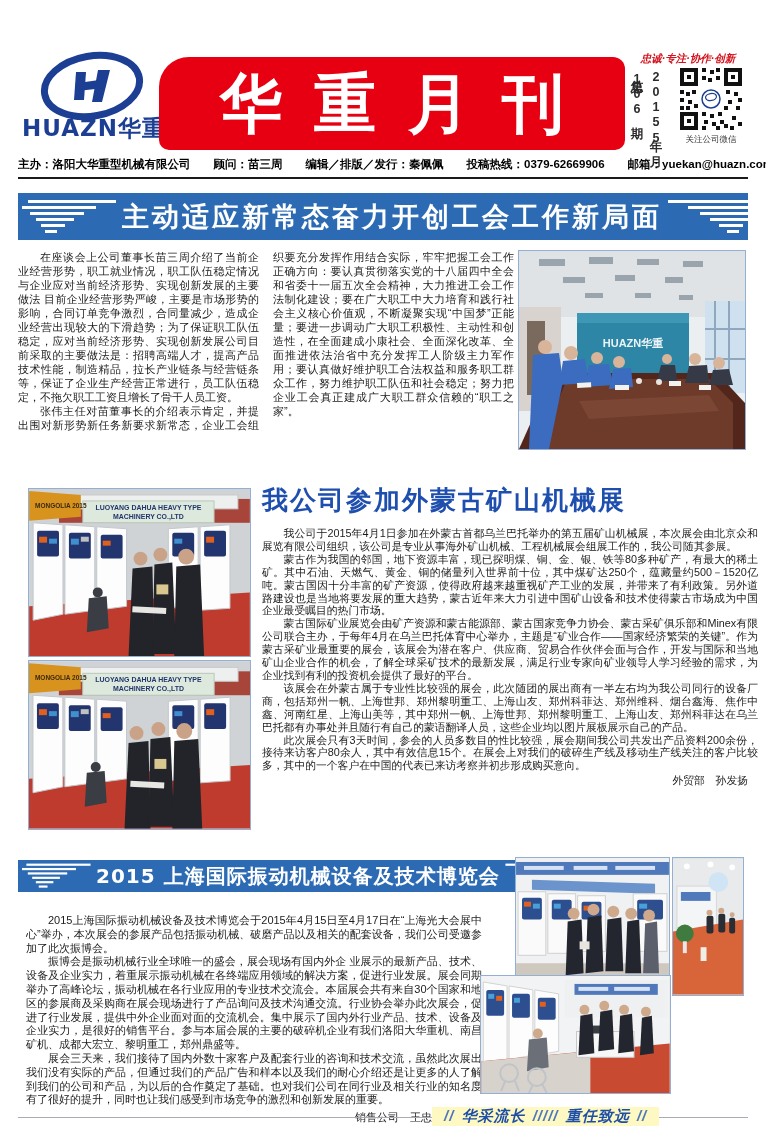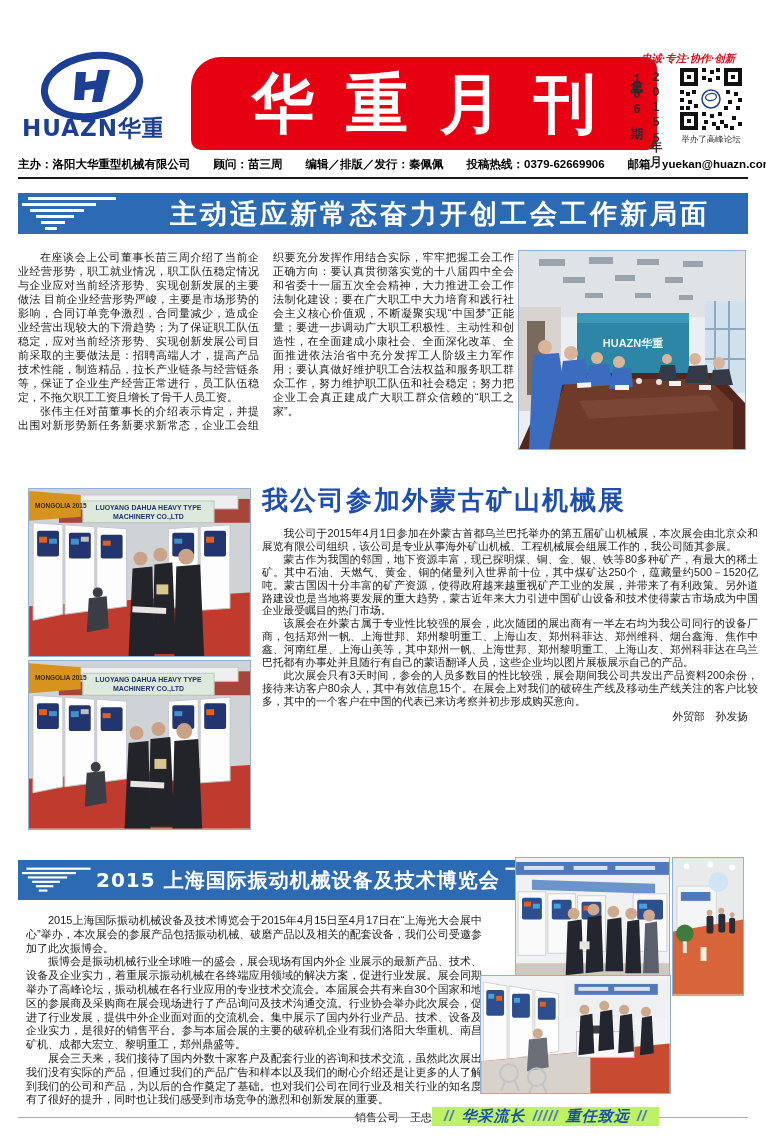--- a/index.html
+++ b/index.html
@@ -1,40 +1,40 @@
 <!DOCTYPE html>
 <html><head>
 <meta charset="utf-8">
 <style>
   html,body{margin:0;padding:0;background:#fff;}
   .page{position:relative;width:766px;height:1141px;background:#fff;overflow:hidden;
         font-family:"Liberation Sans",sans-serif;color:#1b1b1b;}
   
   .logo-wrap{position:absolute;left:14px;top:50px;width:148px;height:104px;}
   .mast-red{position:absolute;left:159px;top:57px;width:466px;height:93px;background:#e60012;
-            border-radius:30px 12px 10px 10px;display:flex;align-items:center;justify-content:center;margin-left:32px;}
+            border-radius:30px 12px 10px 10px;display:flex;align-items:center;justify-content:center;}
   .mast-title{color:#fff;font-weight:900;font-size:62px;letter-spacing:32px;text-indent:32px;
               font-family:"DejaVu Sans","Liberation Sans",sans-serif;white-space:nowrap;transform:scaleY(1.05);}
   .slogan{position:absolute;left:620px;top:52px;width:136px;text-align:center;color:#d5121e;
           font-weight:700;font-style:italic;font-size:10.5px;white-space:nowrap;}
   .issue-vert{position:absolute;left:626px;top:70px;height:82px;writing-mode:vertical-rl;
               text-orientation:upright;font-size:12.5px;font-weight:700;color:#2b2b2b;letter-spacing:1px;}
   .issue-vert span{display:block;margin:0 2px;}
   .qr{position:absolute;left:678px;top:66px;width:66px;height:66px;}
   .qr-caption{position:absolute;left:670px;top:134px;width:82px;text-align:center;font-size:8.5px;color:#333;}
   .info-line{position:absolute;left:18px;top:157px;width:730px;text-align:center;font-size:11.5px;
              font-weight:700;color:#000;white-space:nowrap;}
   .rule-black{position:absolute;left:18px;top:177px;width:730px;height:2px;background:#1a1a1a;}
   
   .banner{position:absolute;background:#2c6bb4;display:flex;align-items:center;justify-content:space-between;}
   .banner .head{color:#fff;font-weight:900;text-align:center;flex:1;white-space:nowrap;
                 font-family:"DejaVu Sans","Liberation Sans",sans-serif;}
-  .banner-a1{left:18px;top:193px;width:730px;height:41px;gap:48px;}
+  .banner-a1{left:18px;top:193px;width:730px;height:47px;}
   .banner-a1 .head{font-size:27px;letter-spacing:3px;}
-  .banner-a3{left:18px;top:860px;width:512px;height:40px;}
+  .banner-a3{left:18px;top:860px;width:512px;height:32px;}
   .banner-a3 .head{font-size:20px;letter-spacing:1px;}
   .speed{flex:0 0 auto;margin:0 4px;}
   .speed.right{transform:scaleX(-1);}
   
   p.para{margin:0;text-indent:2em;text-align:justify;}
   .a1-text{position:absolute;left:18px;top:250px;width:496px;height:224px;column-count:2;column-gap:14px;
            font-size:11px;line-height:14px;overflow:hidden;}
   .sig{margin:0;text-align:right;padding-right:22px;}
   .photo{position:absolute;border:1px solid #93afd4;box-sizing:border-box;background:#ddd;}
   .photo svg{display:block;}
@@ -46,21 +46,21 @@
   .a2-body .sig{padding-right:10px;margin-top:2px;}
   .ph-a2a{left:28px;top:488px;width:223px;height:169px;}
   .ph-a2b{left:28px;top:660px;width:223px;height:170px;}
   .a3-text{position:absolute;left:18px;top:914px;width:456px;font-size:11px;line-height:13.8px;margin-left:8px;}
   .a3-text .sig{padding-right:6px;margin-top:4px;}
   .ph-a3main{left:515px;top:857px;width:155px;height:139px;}
   .ph-a3side{left:672px;top:857px;width:72px;height:139px;}
   .ph-a3bot{left:480px;top:975px;width:191px;height:119px;z-index:3;}
   
   .footer-rule{position:absolute;left:18px;top:1117px;width:730px;height:0;border-top:1.5px solid #a9adb3;}
-  .footer-motto{position:absolute;left:432px;top:1107px;background:#bef264;padding:0 10px;z-index:2;
+  .footer-motto{position:absolute;left:432px;top:1107px;background:#fef9c3;padding:0 10px;z-index:2;
                 font-size:15px;font-weight:700;font-style:italic;color:#1d4ea8;letter-spacing:1px;white-space:nowrap;}
   .footer-motto .sl{color:#4e77bd;font-weight:700;margin:0 2px;}
 </style>
 </head>
 <body>
 
 <div class="page">
 
   <div>
     <div class="logo-wrap">
@@ -131,21 +131,21 @@
           </g>
         <g fill="#111">
             <rect x="9" y="9" width="4" height="4"></rect>
             <rect x="53" y="9" width="4" height="4"></rect>
             <rect x="9" y="53" width="4" height="4"></rect>
           </g>
         <circle cx="33" cy="33" r="9" fill="#fff" stroke="#1c3f94" stroke-width="1.5"></circle>
         <ellipse cx="33" cy="31" rx="5.5" ry="3.5" fill="none" stroke="#1c3f94" stroke-width="1.2" transform="rotate(-10 33 31)"></ellipse>
       </svg>
     </div>
-    <div class="qr-caption">举办了高峰论坛</div>
+    <div class="qr-caption">关注公司微信</div>
 
     <div class="info-line">主办：洛阳大华重型机械有限公司　　顾问：苗三周　　编辑／排版／发行：秦佩佩　　投稿热线：0379-62669906　　邮箱：yuekan@huazn.com</div>
     <div class="rule-black"></div>
   </div>
 
   <div>
     <div class="banner banner-a1">
       <svg class="speed" width="96" height="34" viewBox="0 0 96 34">
         <g fill="#fff">
             <rect x="6" y="0" width="88" height="3"></rect>
@@ -342,20 +342,21 @@
           <circle cx="67" cy="106" r="5" fill="#3a3d44"></circle>
         <rect x="102" y="120" width="34" height="6" fill="#e8e6e2" transform="rotate(3 102 120)"></rect>
       </svg>
     </div>
 
     <div class="a2-col">
       <h2 class="a2-head">我公司参加外蒙古矿山机械展</h2>
       <div class="a2-body">
         <p class="para">我公司于2015年4月1日参加在外蒙古首都乌兰巴托举办的第五届矿山机械展，本次展会由北京众和展览有限公司组织，该公司是专业从事海外矿山机械、工程机械展会组展工作的，我公司随其参展。</p>
         <p class="para">蒙古作为我国的邻国，地下资源丰富，现已探明煤、铜、金、银、铁等80多种矿产，有最大的稀土矿。其中石油、天燃气、黄金、铜的储量列入世界前十位，其中煤矿达250个，蕴藏量约500－1520亿吨。蒙古国因十分丰富的矿产资源，使得政府越来越重视矿产工业的发展，并带来了有利政策。另外道路建设也是当地将要发展的重大趋势，蒙古近年来大力引进中国矿山设备和技术使得蒙古市场成为中国企业最受瞩目的热门市场。</p>
+        <p class="para">蒙古国际矿业展览会由矿产资源和蒙古能源部、蒙古国家竞争力协会、蒙古采矿俱乐部和Minex有限公司联合主办，于每年4月在乌兰巴托体育中心举办，主题是“矿业合作——国家经济繁荣的关键”。作为蒙古采矿业最重要的展会，该展会为潜在客户、供应商、贸易合作伙伴会面与合作，开发与国际和当地矿山企业合作的机会，了解全球采矿技术的最新发展，满足行业专家向矿业领导人学习经验的需求，为企业找到有利的投资机会提供了最好的平台。</p>
         <p class="para">该展会在外蒙古属于专业性比较强的展会，此次随团的展出商有一半左右均为我公司同行的设备厂商，包括郑州一帆、上海世邦、郑州黎明重工、上海山友、郑州科菲达、郑州维科、烟台鑫海、焦作中鑫、河南红星、上海山美等，其中郑州一帆、上海世邦、郑州黎明重工、上海山友、郑州科菲达在乌兰巴托都有办事处并且随行有自己的蒙语翻译人员，这些企业均以图片展板展示自己的产品。</p>
         <p class="para">此次展会只有3天时间，参会的人员多数目的性比较强，展会期间我公司共发出产品资料200余份，接待来访客户80余人，其中有效信息15个。在展会上对我们的破碎生产线及移动生产线关注的客户比较多，其中的一个客户在中国的代表已来访考察并初步形成购买意向。</p>
         <p class="sig">外贸部　孙发扬</p>
       </div>
     </div>
   </div>
 
   <div>
     <div class="banner banner-a3">
       <svg class="speed" width="70" height="30" viewBox="0 0 96 34">

